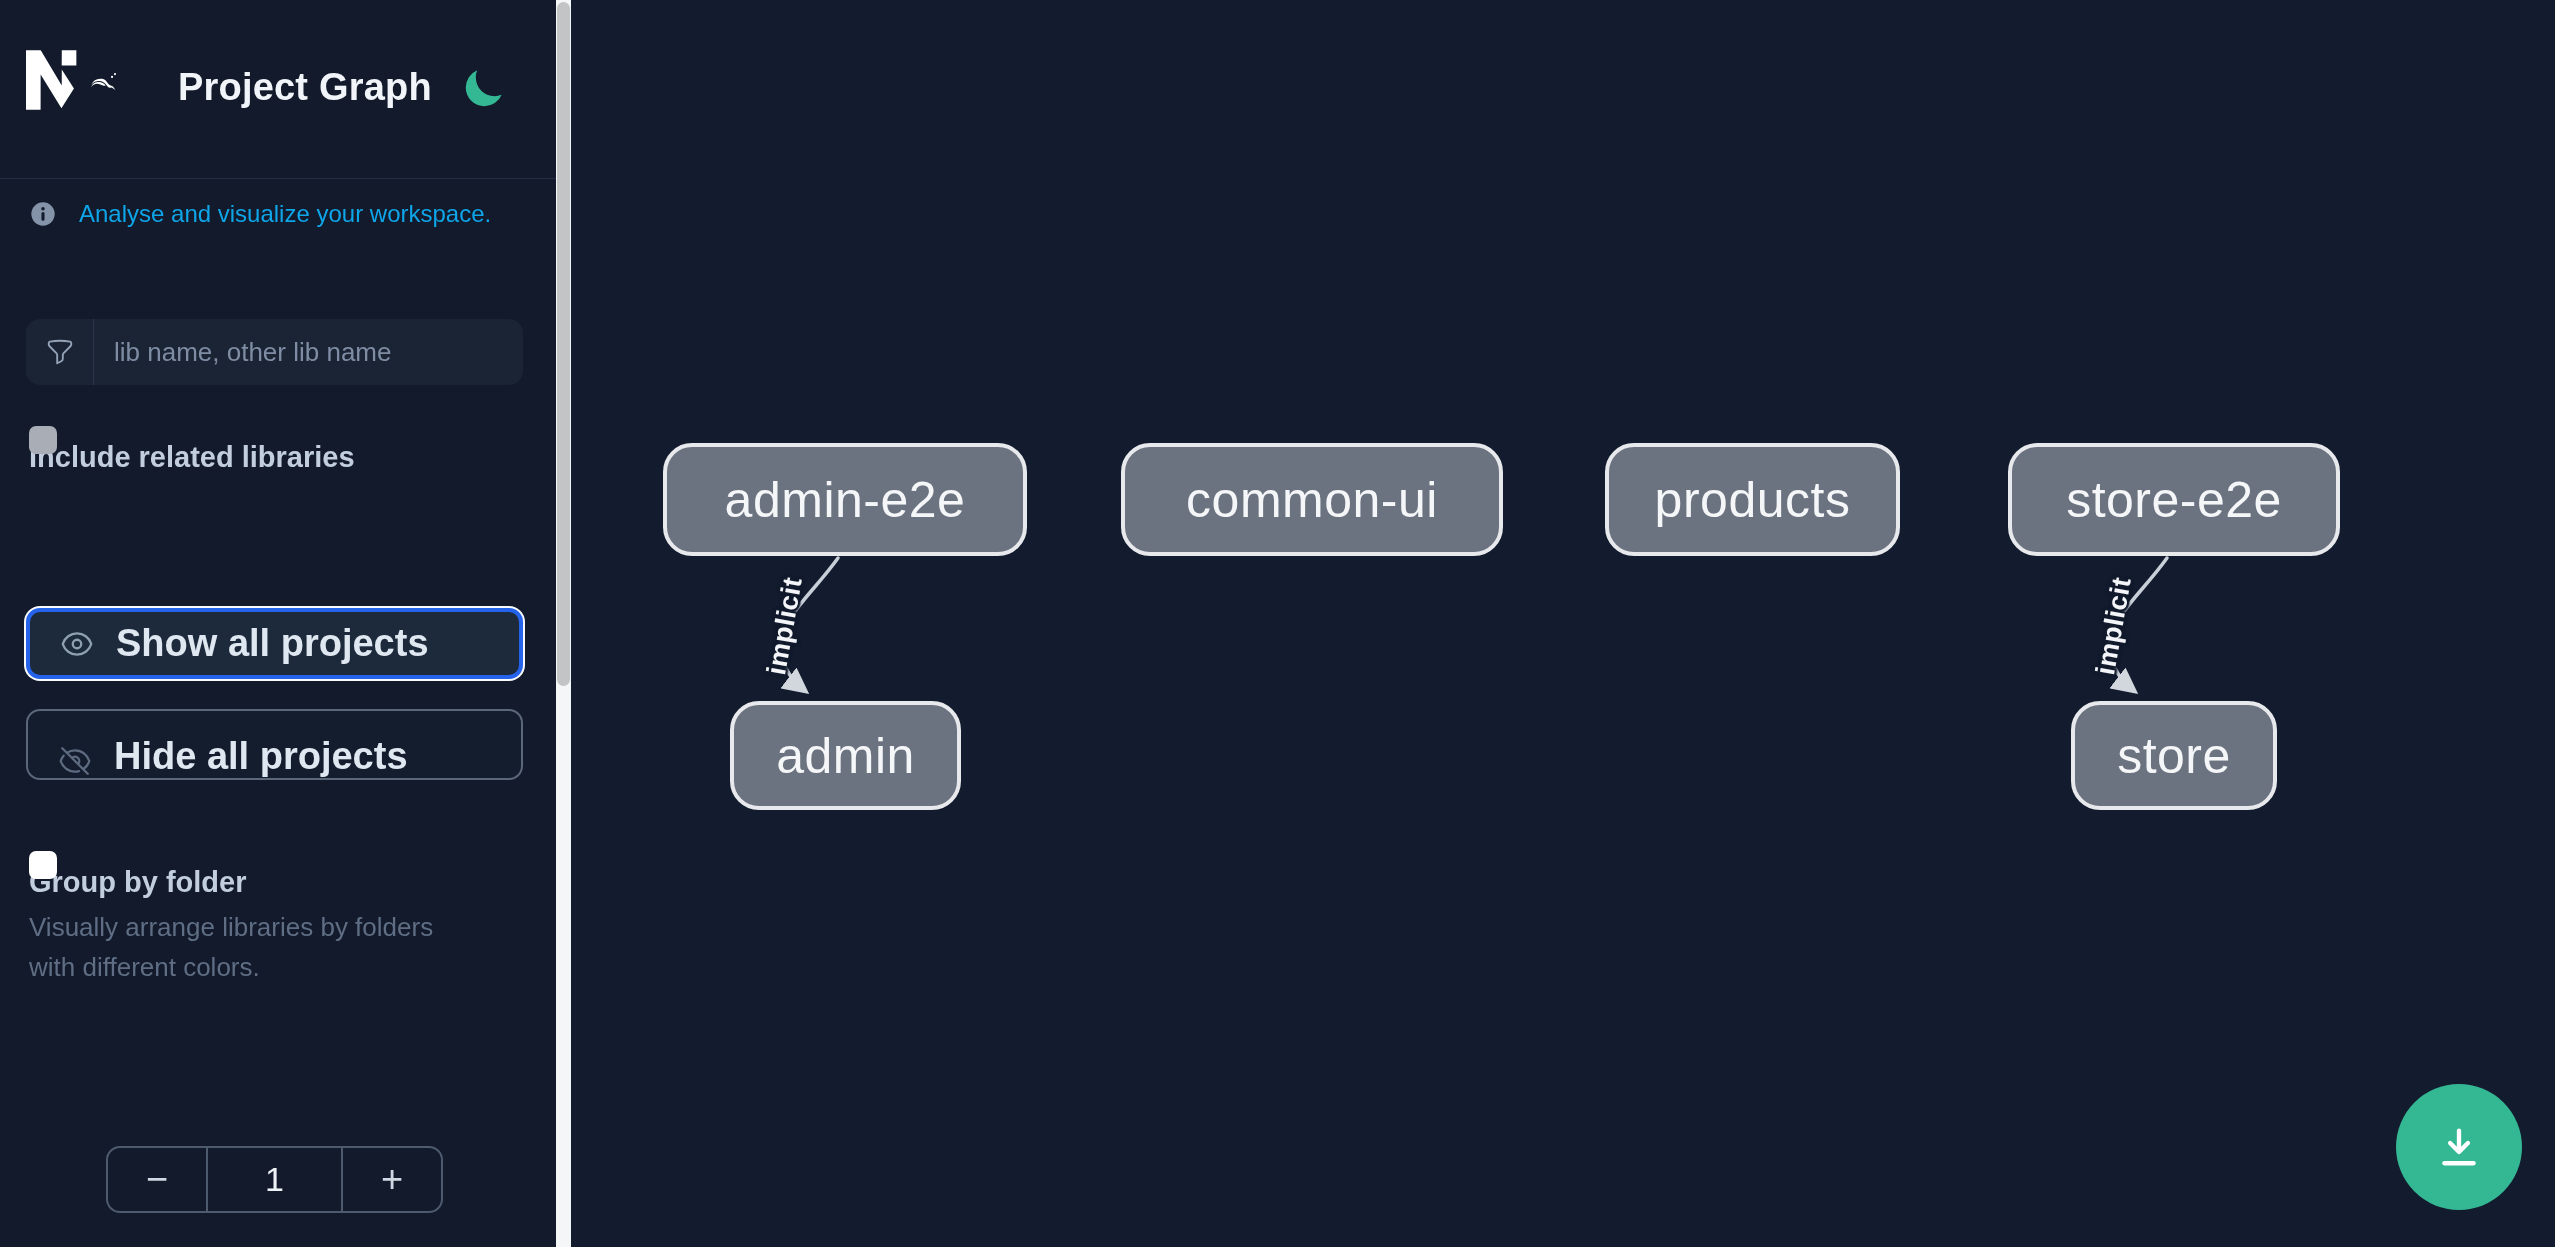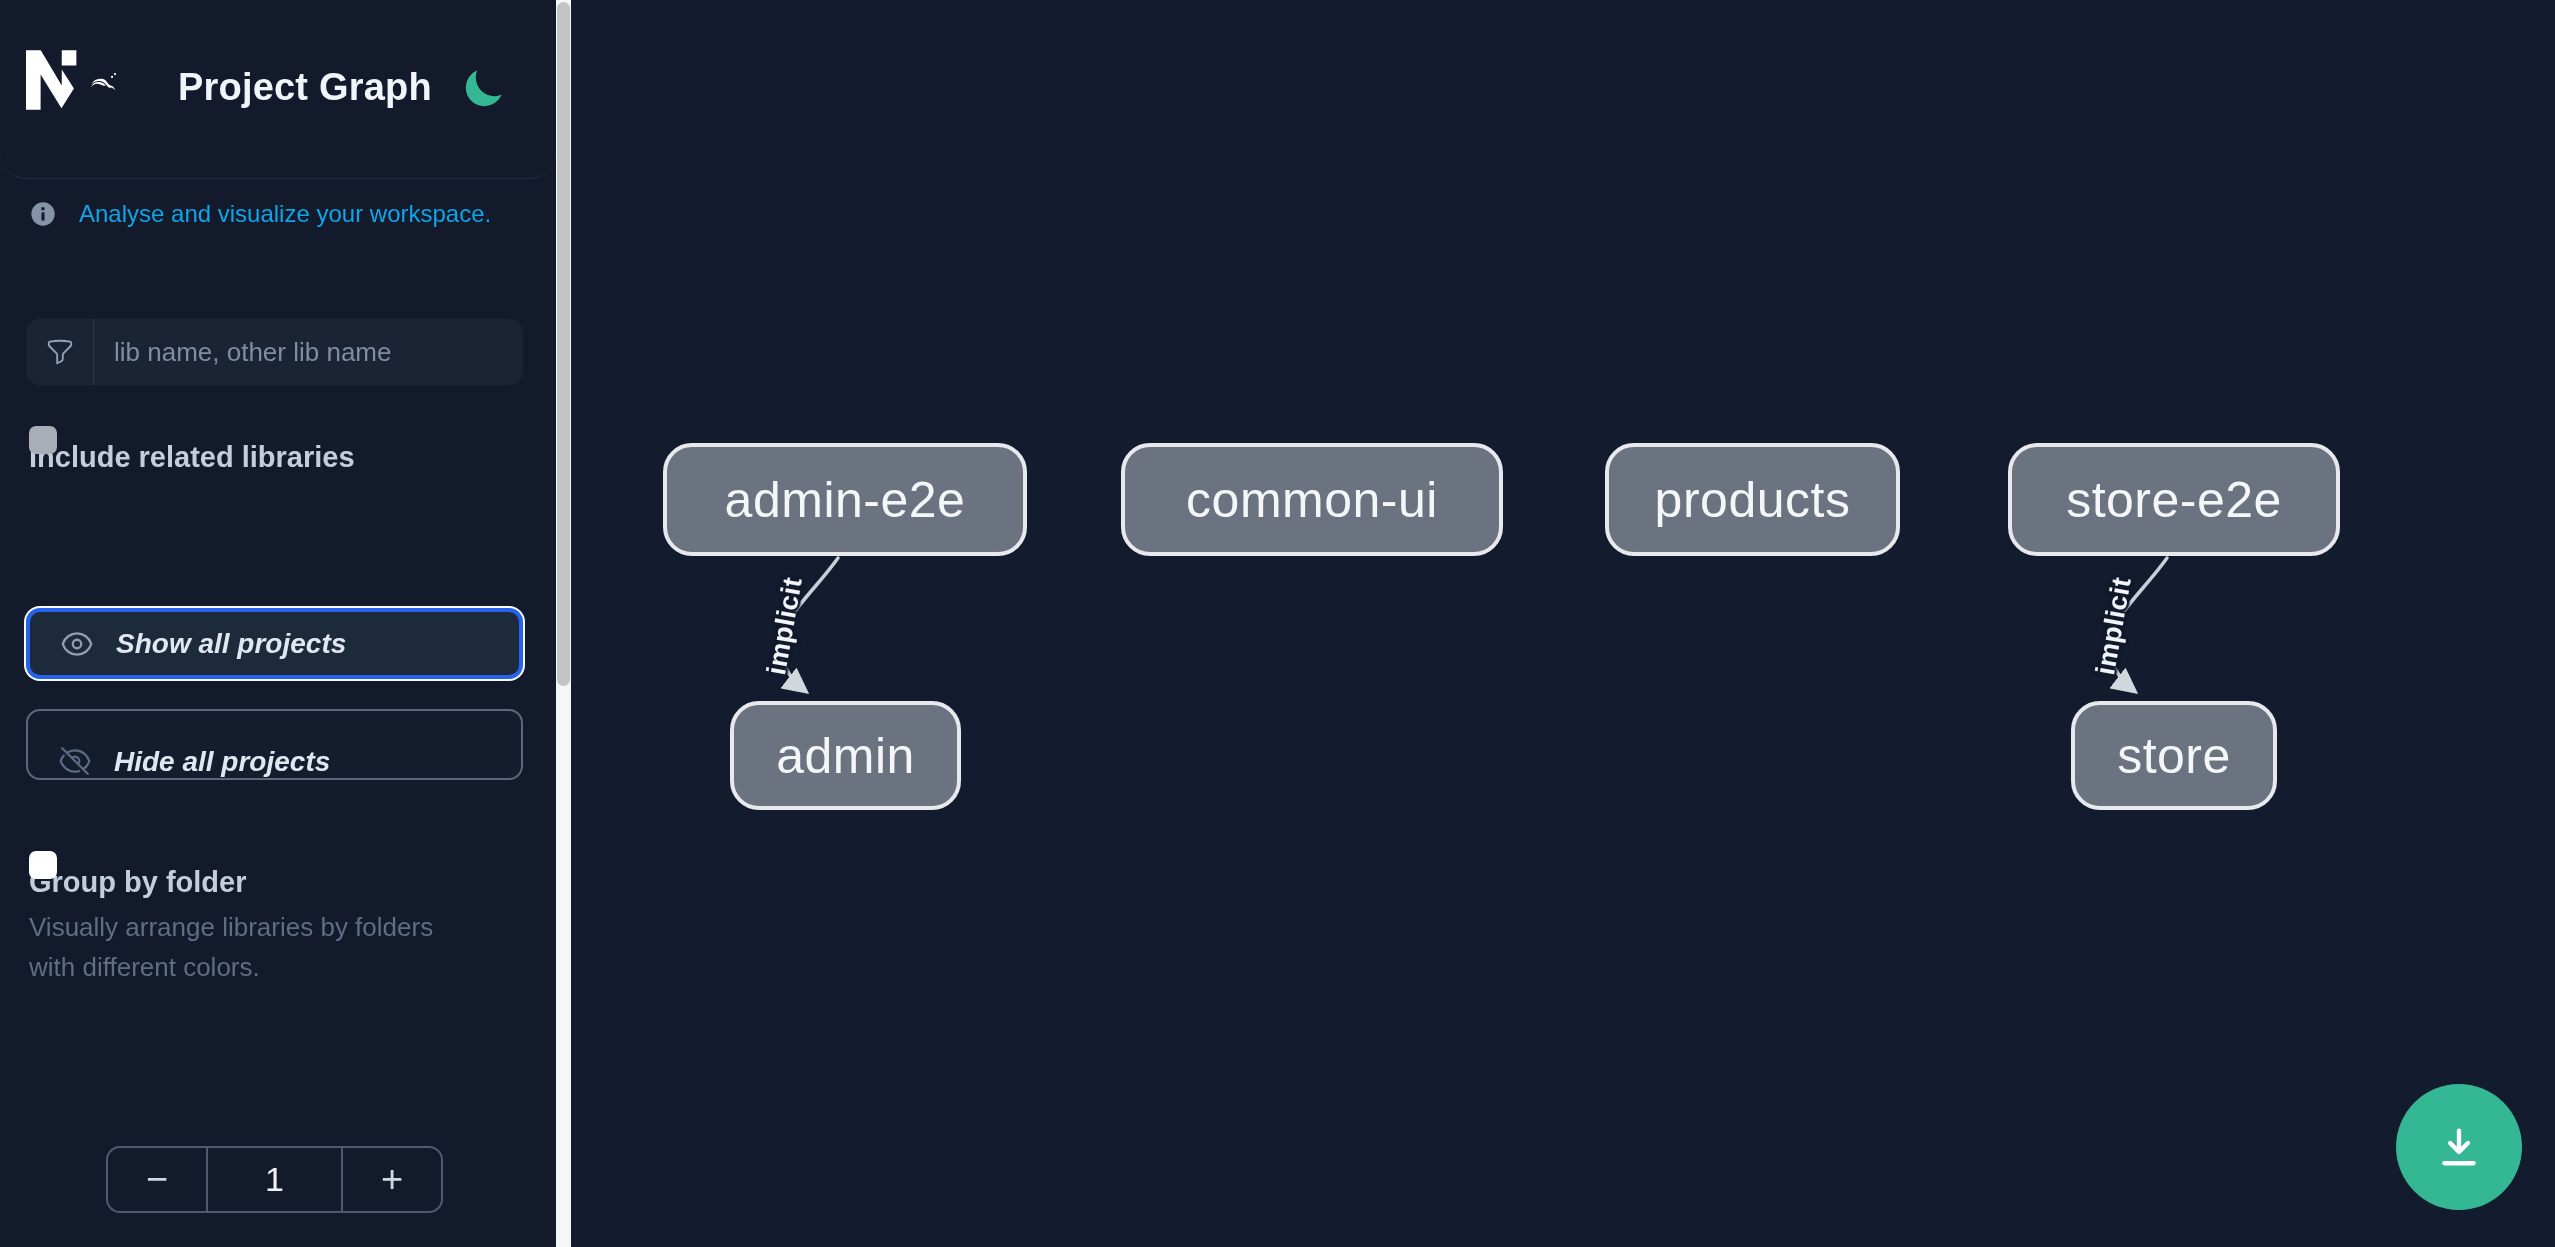--- a/index.html
+++ b/index.html
@@ -5,21 +5,21 @@
 <style>
   html,body{margin:0;padding:0;}
   body{
     width:2555px;height:1247px;overflow:hidden;position:relative;
     background:#131c2e;
     font-family:"Liberation Sans", sans-serif;
     -webkit-font-smoothing:antialiased;
   }
   
   .sidebar{position:absolute;left:0;top:0;width:571px;height:1247px;background:#121a2b;z-index:5;}
-  .sb-header{position:absolute;left:0;top:0;width:556px;height:178px;border-bottom:1px solid #232e44;border-radius:27px;}
+  .sb-header{position:absolute;left:0;top:0;width:556px;height:178px;border-bottom:1px solid #232e44;}
   .nx-logo{position:absolute;left:26px;top:32px;width:96px;height:96px;}
   .app-title{position:absolute;left:178px;top:66px;font-size:38px;font-weight:700;color:#f1f5f9;letter-spacing:0.2px;}
   .theme-toggle{position:absolute;left:460px;top:66px;width:46px;height:46px;background:none;border:none;padding:0;cursor:pointer;}
   .tagline-row{position:absolute;left:29px;top:200px;display:flex;align-items:center;gap:22px;}
   .tagline-row svg{flex:0 0 auto;}
   .tagline{font-size:24px;color:#0ea5e9;}
   
   .filter-box{position:absolute;left:26px;top:319px;width:497px;height:66px;background:#1b2435;border-radius:14px;display:flex;align-items:stretch;overflow:hidden;}
   .filter-icon-cell{flex:0 0 67px;display:flex;align-items:center;justify-content:center;border-right:1px solid #2b3648;}
   .filter-box input{flex:1;background:transparent;border:none;outline:none;color:#bef264;font-size:26px;padding:0 20px;font-family:"Liberation Sans",sans-serif;}
@@ -28,21 +28,21 @@
   .toggle{position:absolute;left:29px;width:497px;}
   .toggle .cb{position:absolute;left:0;top:2px;width:28px;height:28px;border-radius:7px;}
   .cb-disabled{background:#a9adb5;}
   .cb-unchecked{background:#ffffff;}
   .cb-checked{background:#34b894;display:flex;align-items:center;justify-content:center;}
   .toggle .txt{margin-left:56px;}
   .toggle .lbl{font-size:29px;font-weight:700;color:#c2cedd;line-height:30px;display:block;cursor:pointer;}
   .toggle .desc{display:block;margin-top:10px;font-size:26px;line-height:40px;color:#5f6e84;width:446px;}
   
   .act-btn{position:absolute;left:26px;width:497px;height:71px;border-radius:14px;display:flex;align-items:center;gap:22px;padding:0 0 0 30px;box-sizing:border-box;cursor:pointer;font-family:"Liberation Sans",sans-serif;}
-  .act-btn .blabel{font-size:28px;font-weight:700;color:#dfe7f0;font-style:italic;}
+  .act-btn .blabel{font-size:38px;font-weight:700;color:#dfe7f0;}
   .btn-focused{top:608px;background:#1d2a3c;border:4px solid #2563eb;box-shadow:0 0 0 2px #f8fafc;}
   .btn-plain{top:709px;background:#141d2e;border:2px solid #5b6879;align-items:flex-end;}
   
   .stepper{position:absolute;left:106px;top:1146px;width:337px;height:67px;border:2px solid #4e5b6e;border-radius:14px;box-sizing:border-box;display:grid;grid-template-columns:98px 137px 98px;}
   .stepper>*{display:flex;align-items:center;justify-content:center;background:transparent;border:none;font-family:"Liberation Sans",sans-serif;}
   .step-btn{font-size:38px;color:#cfd8e3;cursor:pointer;}
   .step-val{font-size:34px;color:#eef2f7;border-left:2px solid #4e5b6e;border-right:2px solid #4e5b6e;}
   
   .sb-track{position:absolute;left:556px;top:0;width:15px;height:1247px;background:#f5f6f7;}
   .sb-thumb{position:absolute;left:1px;top:2px;width:13px;height:684px;background:#c2c4c6;border-radius:7px;}

